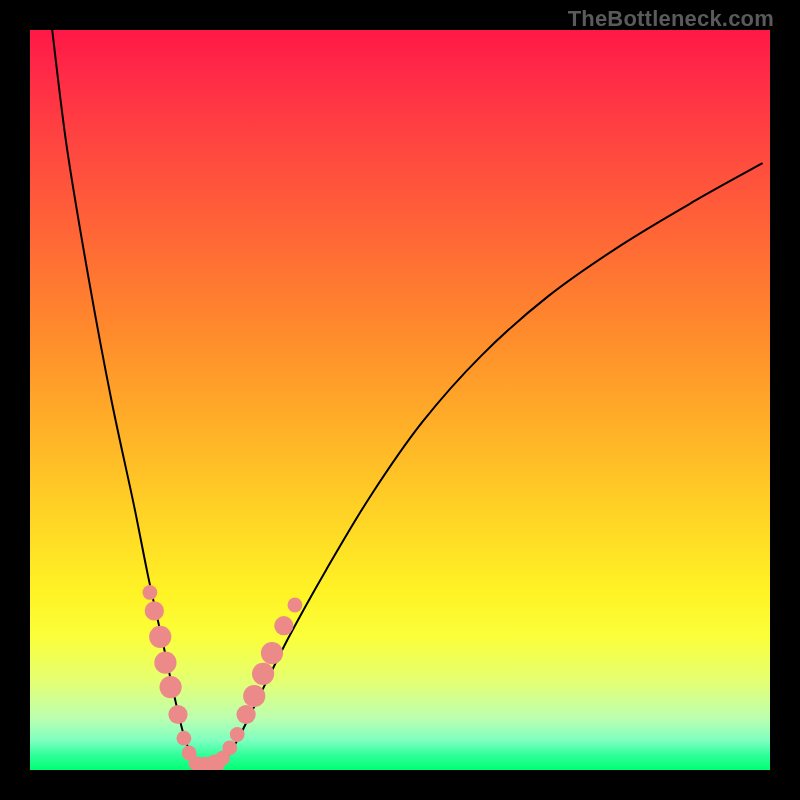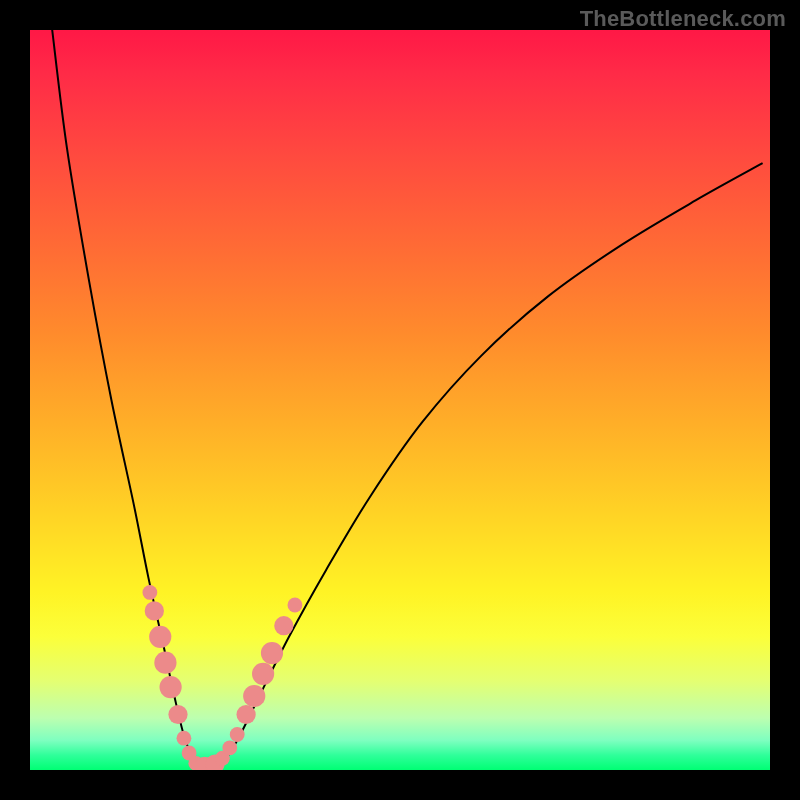--- a/index.html
+++ b/index.html
@@ -33,21 +33,21 @@
         #fbff3a 82%,
         #e4ff72 88%,
         #bcffb0 93%,
         #7effc0 96%,
         #2fff9a 98%,
         #00ff74 100%);
     }
     .watermark {
       position: absolute;
       top: 6px;
-      right: 14px;
+      right: 26px;
       font-family: Arial, Helvetica, sans-serif;
       font-size: 22px;
       font-weight: 600;
       color: #5a5a5a;
       letter-spacing: 0.2px;
     }
     svg.curve {
       position: absolute;
       inset: 0;
     }

